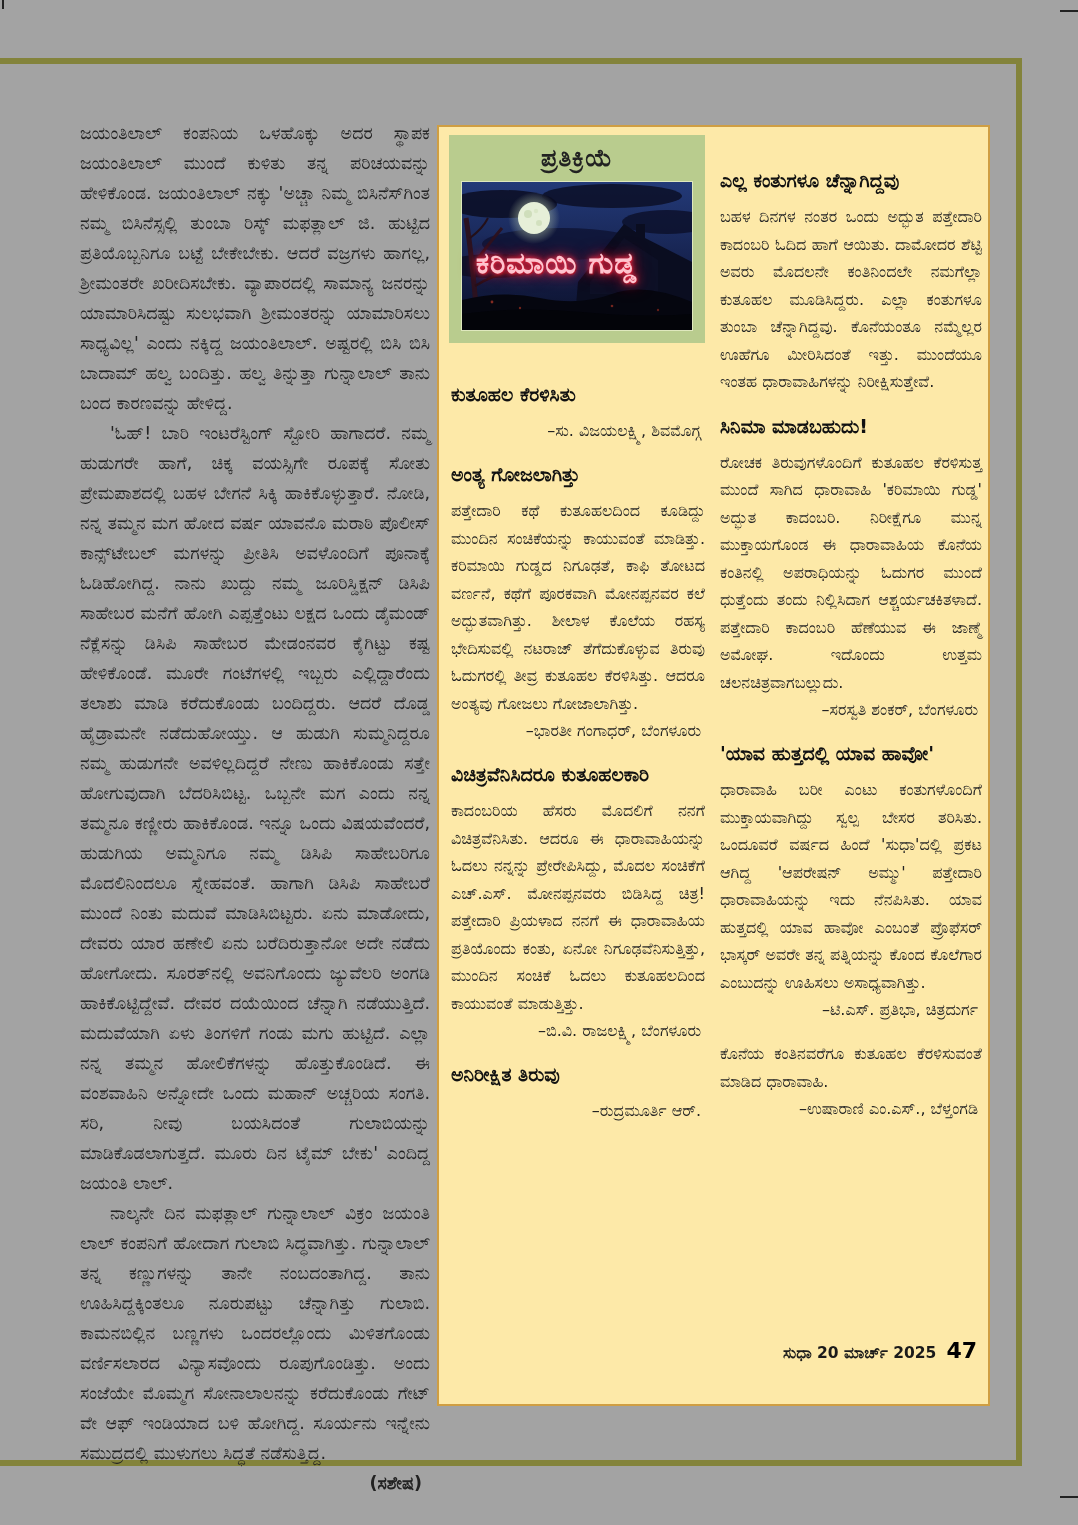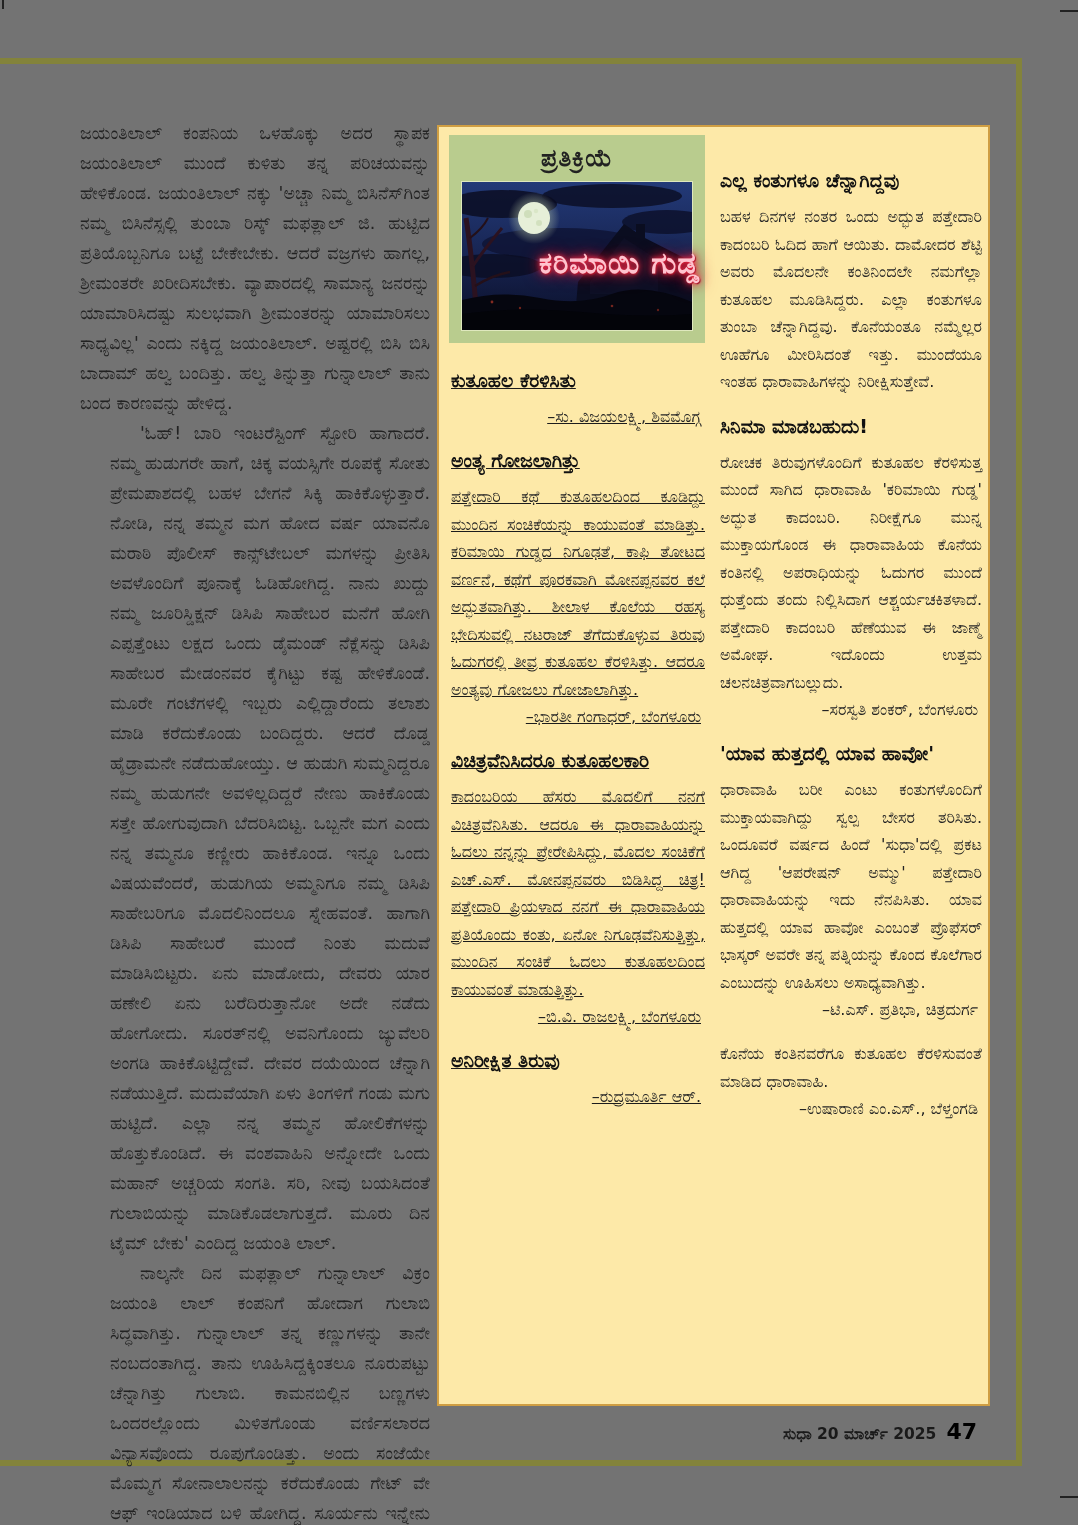--- a/index.html
+++ b/index.html
@@ -1,52 +1,52 @@
 <!DOCTYPE html>
 <html><head>
 <meta charset="utf-8">
 <style>
   html,body{margin:0;padding:0;background:#ffffff;}
-  .page{position:relative;width:1078px;height:1525px;background:#737373;overflow:hidden;
+  .page{position:relative;width:1078px;height:1525px;background:#a3a3a3;overflow:hidden;
         font-family:"DejaVu Sans", sans-serif;color:#1c1c1c;}
   
   .frame{position:absolute;left:-10px;top:58px;width:1032px;height:1408px;
          border:6px solid #83833b;border-left:none;box-sizing:border-box;}
   .crop-mark{position:absolute;background:#222;}
   .cm-tr{left:1060px;top:10px;width:18px;height:2px;}
   .cm-br{left:1060px;top:1496px;width:18px;height:2px;}
   .cm-tl{left:2px;top:0;width:2px;height:9px;}
 
   
   .story{position:absolute;left:80px;top:118px;width:350px;}
   .story p{margin:0;text-align:justify;font-size:17.5px;line-height:30px;color:#222;}
-  .story p.indent{text-indent:30px;margin-left:30px;}
+  .story p.indent{text-indent:30px;}
   .story .tbc{text-align:right;font-weight:700;padding-right:8px;margin-top:0;}
 
   
   .panel{position:absolute;left:437px;top:125px;width:553px;height:1281px;
          background:#fde9a8;border:2px solid #cf9e43;box-sizing:border-box;}
   .green-head{position:absolute;left:10px;top:8px;width:256px;height:208px;background:#b9cc8e;}
   .green-title{text-align:center;font-size:24px;font-weight:600;color:#222;padding-top:9px;letter-spacing:1px;}
   .serial-img{position:absolute;left:13px;top:47px;width:230px;height:148px;outline:1px solid rgba(255,255,230,.55);}
   .serial-img svg{display:block;}
-  .serial-title{position:absolute;left:8px;top:64px;width:100%;text-align:right;
+  .serial-title{position:absolute;left:14px;top:64px;width:100%;text-align:left;
         font-size:29px;font-weight:700;color:#ffc3ce;letter-spacing:1px;
         text-shadow:0 0 5px #ff3050,0 0 11px #e01f35,0 0 18px #a01025,1px 1px 1px #6b0a18;}
 
   .col{position:absolute;margin-top:28px;}
-  .col-mid{left:12px;top:212px;width:254px;text-decoration:underline;}
+  .col-mid{left:12px;top:226px;width:254px;}
   .col-right{left:281px;top:12px;width:262px;}
   .letter{margin-bottom:17px;}
   .letter h3{margin:0 0 10px 0;font-size:19px;line-height:26px;font-weight:700;color:#111;}
   .letter p{margin:0;font-size:16px;line-height:27.5px;text-align:justify;color:#242424;}
   .letter .sig{font-size:16px;line-height:27px;text-align:right;color:#242424;padding-right:4px;}
 
   
-  .folio{position:absolute;top:1419px;right:101px;display:flex;align-items:baseline;gap:10px;}
+  .folio{position:absolute;top:1338px;right:101px;display:flex;align-items:baseline;gap:10px;}
   .folio .mag{font-size:15.5px;font-weight:700;color:#1a1a1a;}
   .folio .num{font-size:22px;font-weight:700;color:#000;}
 </style>
 </head>
 <body>
 
 <div class="page">
 
   <div class="frame"></div>
   <div class="crop-mark cm-tr"></div>

